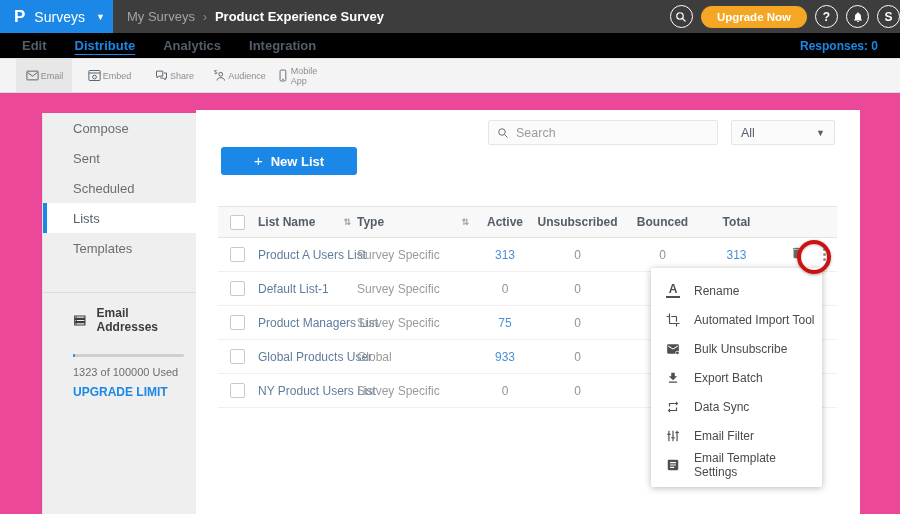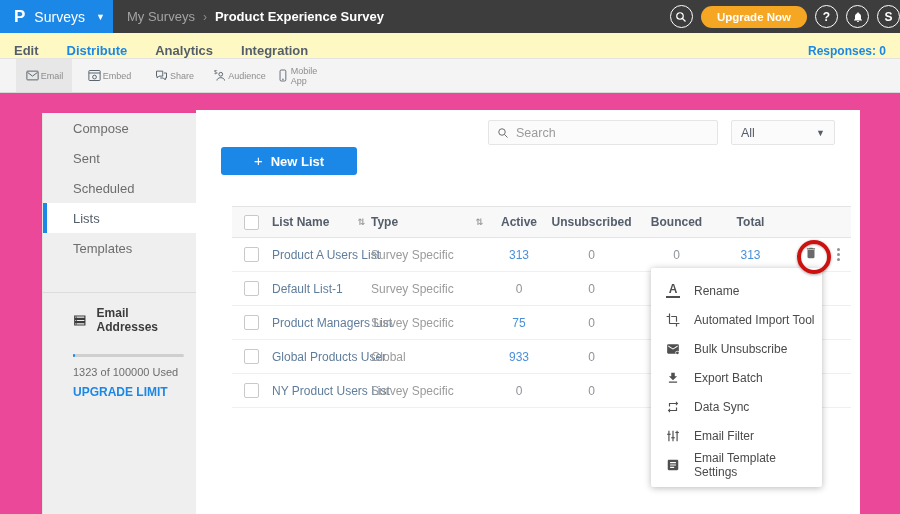--- a/index.html
+++ b/index.html
@@ -14,21 +14,21 @@
   .logo-caret { color:#fff; font-size:9px; margin-left:2px;}
   .breadcrumb { display:flex; align-items:center; gap:8px; margin-left:14px; font-size:13px;}
   .bc-parent { color:#a3a3a3; cursor:pointer;}
   .bc-sep { color:#8a8a8a; font-size:12px;}
   .bc-current { color:#ffffff; font-weight:600;}
   .header-right { margin-left:auto; display:flex; align-items:center; gap:8px; }
   .hdr-circle { width:23px; height:23px; border:1.5px solid #fff; border-radius:50%; display:flex; align-items:center; justify-content:center; color:#fff; font-size:12px; font-weight:700; cursor:pointer; background:transparent;}
   .upgrade-btn { background:#f5a623; color:#fff; font-size:11.5px; font-weight:700; border:none; border-radius:12px; padding:5px 16px; cursor:pointer;}
 
   
-  .sub-nav { position:absolute; left:0; top:33px; width:900px; height:26px; background:#fef9c3; display:flex; align-items:flex-end; padding:0 14px; border-bottom:1px solid #e3e3e3; z-index:4;}
+  .sub-nav { position:absolute; left:0; top:33px; width:900px; height:26px; background:#000000; display:flex; align-items:center; padding:0 22px; border-bottom:1px solid #e3e3e3; z-index:4;}
   .nav-tab { font-size:13px; color:#545e6b; margin-right:28px; cursor:pointer; font-weight:600;}
   .nav-tab.active { color:#1b87e6; text-decoration:underline; text-underline-offset:4px;}
   .responses { margin-left:auto; font-size:12px; color:#1b87e6; font-weight:600;}
 
   
   .toolbar { position:absolute; left:0; top:59px; width:900px; height:34px; background:#f4f4f4; border-bottom:1px solid #d9d9d9; display:flex; align-items:stretch; z-index:4;}
   .channels { display:flex; padding-left:16px;}
   .channel { width:56px; display:flex; flex-direction:row; align-items:center; justify-content:center; gap:1px; cursor:pointer; margin-right:9px;}
   .channel.active { background:#e7e7e7;}
   .channel svg { width:15px; height:15px; stroke:#5b6770; fill:none; stroke-width:1.6; }
@@ -61,21 +61,21 @@
   .search-box { position:absolute; left:292px; top:10px; width:230px; height:25px; background:#fbfbfb; border:1px solid #e5e5e5; border-radius:2px; display:flex; align-items:center; padding:8px 8px; gap:7px;justify-content:space-between;}
   .search-box svg { width:12px; height:12px; stroke:#6d6d6d; fill:none; stroke-width:2;}
   .search-input { border:none; outline:none; background:transparent; font-size:12.5px; color:#3c3c3c; flex:1; font-family:inherit;}
   .search-input::placeholder { color:#9b9b9b;}
   .all-select { position:absolute; left:535px; top:10px; width:104px; height:25px; background:#fbfbfb; border:1px solid #e5e5e5; border-radius:2px; display:flex; align-items:center; justify-content:space-between; padding:0 9px; font-size:12.5px; color:#545e6b; cursor:pointer;}
   .all-caret { font-size:9px; color:#545e6b;}
   .new-list-btn { position:absolute; left:25px; top:37px; width:136px; height:28px; background:#1b87e6; border:none; border-radius:3px; color:#fff; font-size:13px; font-weight:600; cursor:pointer; display:flex; align-items:center; justify-content:center; gap:8px;}
   .plus-glyph { font-size:15px; font-weight:400; margin-top:-1px;}
 
   
-  .list-table { position:absolute; left:36px; top:96px; width:619px;}
+  .list-table { position:absolute; left:22px; top:96px; width:619px;}
   .thead { display:flex; align-items:center; height:32px; background:#f8f8f8; border-top:1px solid #e4e4e4; border-bottom:1px solid #e4e4e4; font-size:12px; font-weight:700; color:#545e6b;}
   .trow { display:flex; align-items:center; height:34px; border-bottom:1px solid #efefef; font-size:12px;}
   .col-cb { width:40px; display:flex; align-items:center; padding-left:12px;}
   .checkbox { width:15px; height:15px; border:1px solid #c9c9c9; border-radius:2px; background:#fff; cursor:pointer;}
   .col-name { width:99px; display:flex; align-items:center; justify-content:space-between; padding-right:6px;}
   .col-type { width:118px; display:flex; align-items:center; justify-content:space-between; padding-right:6px;}
   .sort-glyph { font-size:9px; color:#9b9b9b; cursor:pointer;}
   .col-active { width:60px; text-align:center;}
   .col-unsub { width:85px; text-align:center;}
   .col-bounced { width:85px; text-align:center;}

